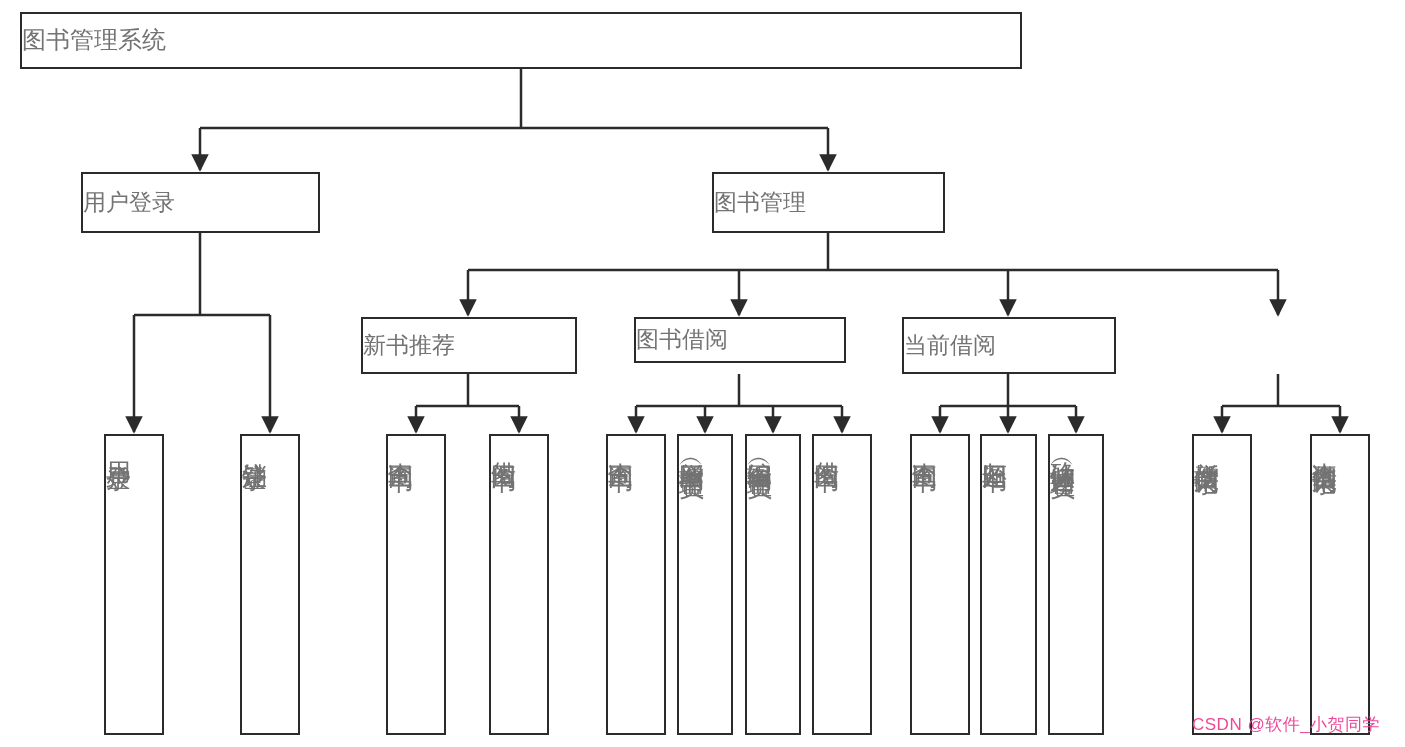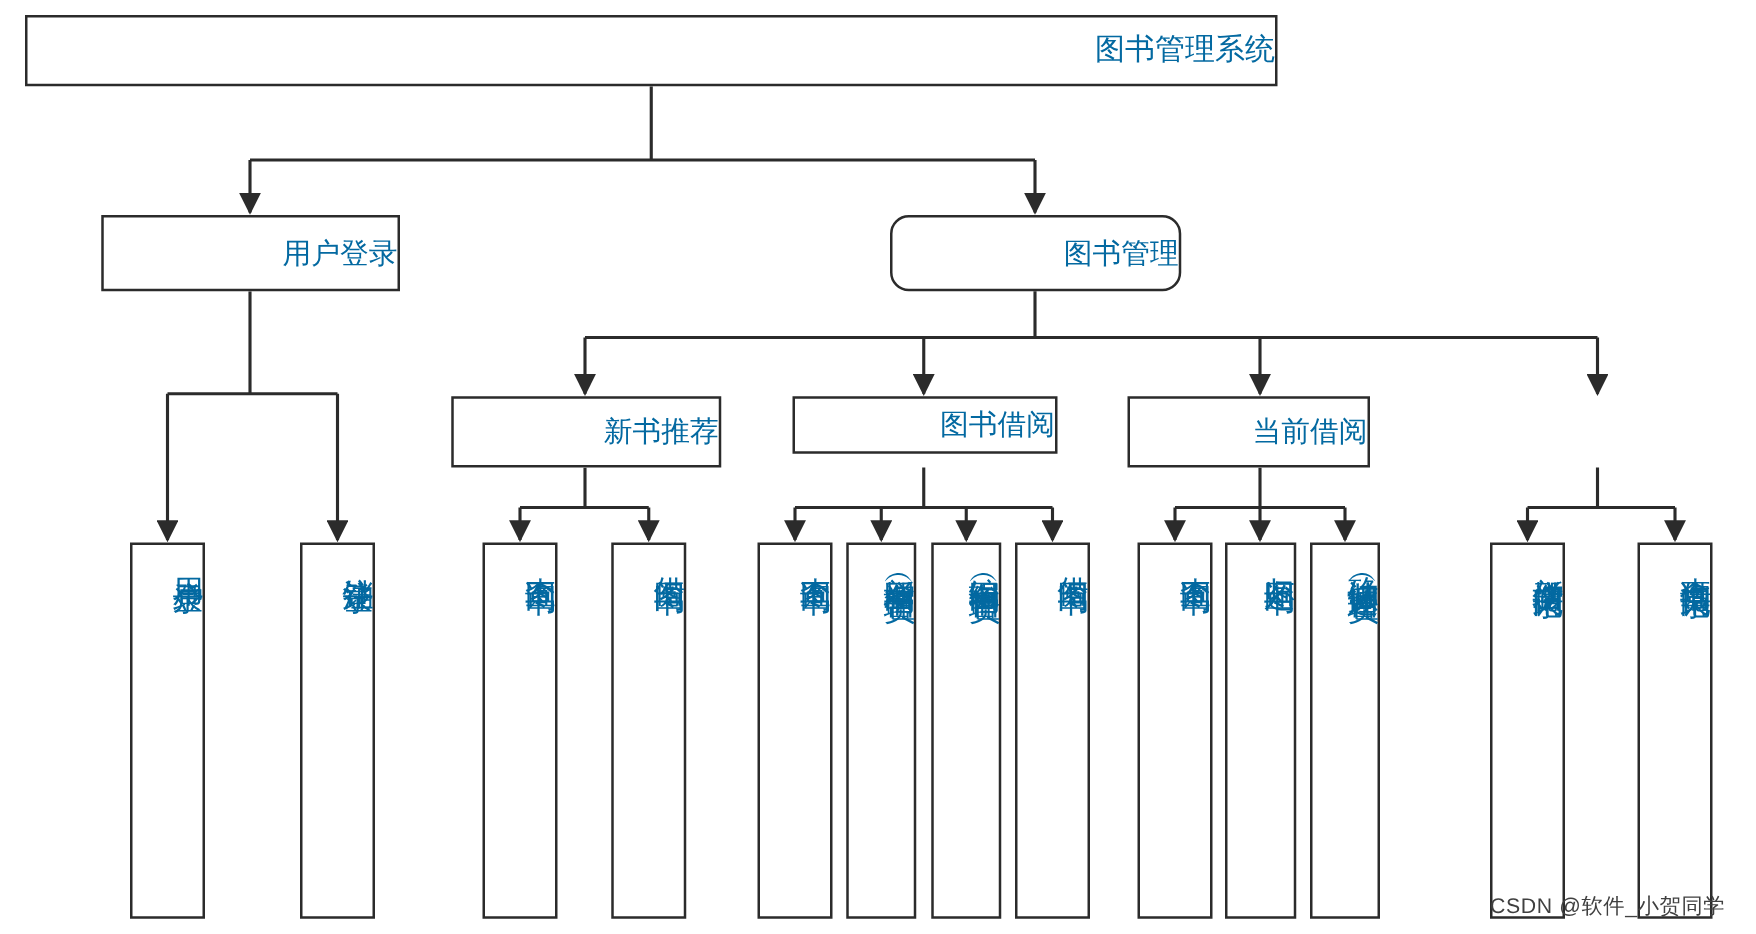--- a/index.html
+++ b/index.html
@@ -12,22 +12,22 @@
   #diagram{position:relative;width:1405px;height:747px;}
   #wires{position:absolute;left:0;top:0;width:1405px;height:747px;pointer-events:none;}
 
   .node{
     position:absolute;
     box-sizing:border-box;
     border:2px solid #2b2b2b;
     background:#ffffff;
     display:flex;
     align-items:center;
-    justify-content:flex-end;
-    color:#0369a1;
+    justify-content:flex-start;
+    color:#737373;
   }
   .node .label{
     display:block;
     text-align:center;
     line-height:1.18;
     white-space:nowrap;
   }
   .node.horiz .label{
     writing-mode:horizontal-tb;
     font-size:23px;
@@ -41,21 +41,21 @@
     writing-mode:vertical-rl;
     text-orientation:upright;
     font-size:25px;
     letter-spacing:2px;
     line-height:1.0;
   }
   .watermark{
     position:absolute;
     left:1192px;top:713px;
     font-size:17px;
-    color:#404040;
+    color:#ec4899;
     white-space:nowrap;
     letter-spacing:0.5px;
   }
 </style>
 </head>
 <body>
 
 <div id="diagram">
 
   <svg id="wires" viewBox="0 0 1405 747">
@@ -111,31 +111,31 @@
     </g>
   </svg>
 
   <div class="node horiz root" style="left:20px;top:12px;width:1002px;height:57px;">
     <span class="label">图书管理系统</span>
   </div>
 
   <div class="node horiz" style="left:81px;top:172px;width:239px;height:61px;">
     <span class="label">用户登录</span>
   </div>
-  <div class="node horiz" style="left:712px;top:172px;width:233px;height:61px;border-radius:15px;">
+  <div class="node horiz" style="left:712px;top:172px;width:233px;height:61px;">
     <span class="label">图书管理</span>
   </div>
 
   <div class="node horiz" style="left:361px;top:317px;width:216px;height:57px;">
     <span class="label">新书推荐</span>
   </div>
   <div class="node horiz" style="left:634px;top:317px;width:212px;height:46px;">
     <span class="label">图书借阅</span>
   </div>
-  <div class="node horiz" style="left:902px;top:317px;width:194px;height:57px;font-family:Liberation Serif, serif;">
+  <div class="node horiz" style="left:902px;top:317px;width:214px;height:57px;font-family:Liberation Serif, serif;">
     <span class="label">当前借阅</span>
   </div>
 
   <div class="node vert" style="left:104px;top:434px;width:60px;height:301px;">
     <span class="label">用户登录</span>
   </div>
   <div class="node vert" style="left:240px;top:434px;width:60px;height:301px;">
     <span class="label">注销登录</span>
   </div>
 

